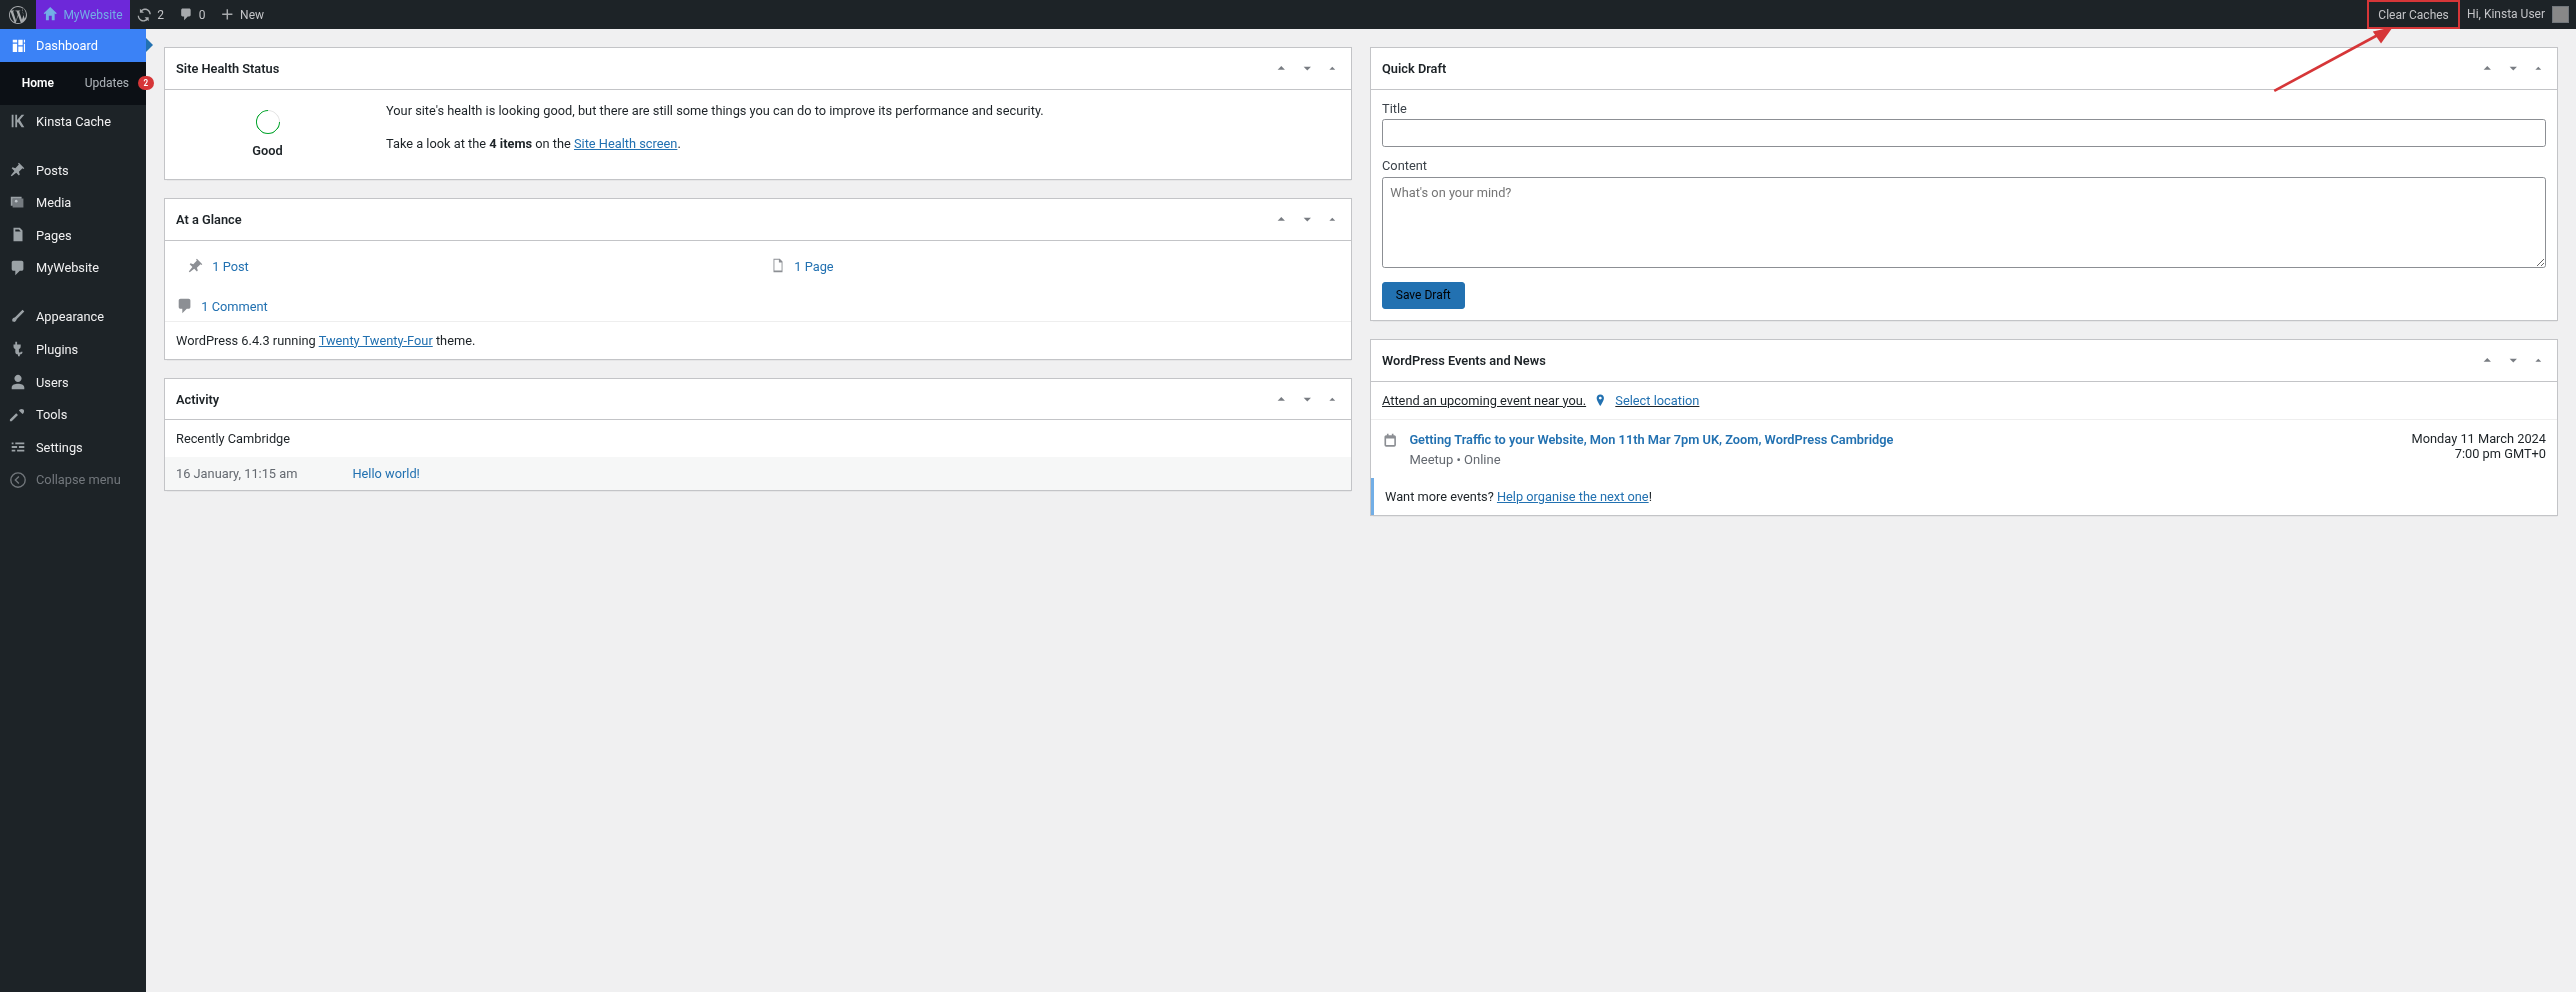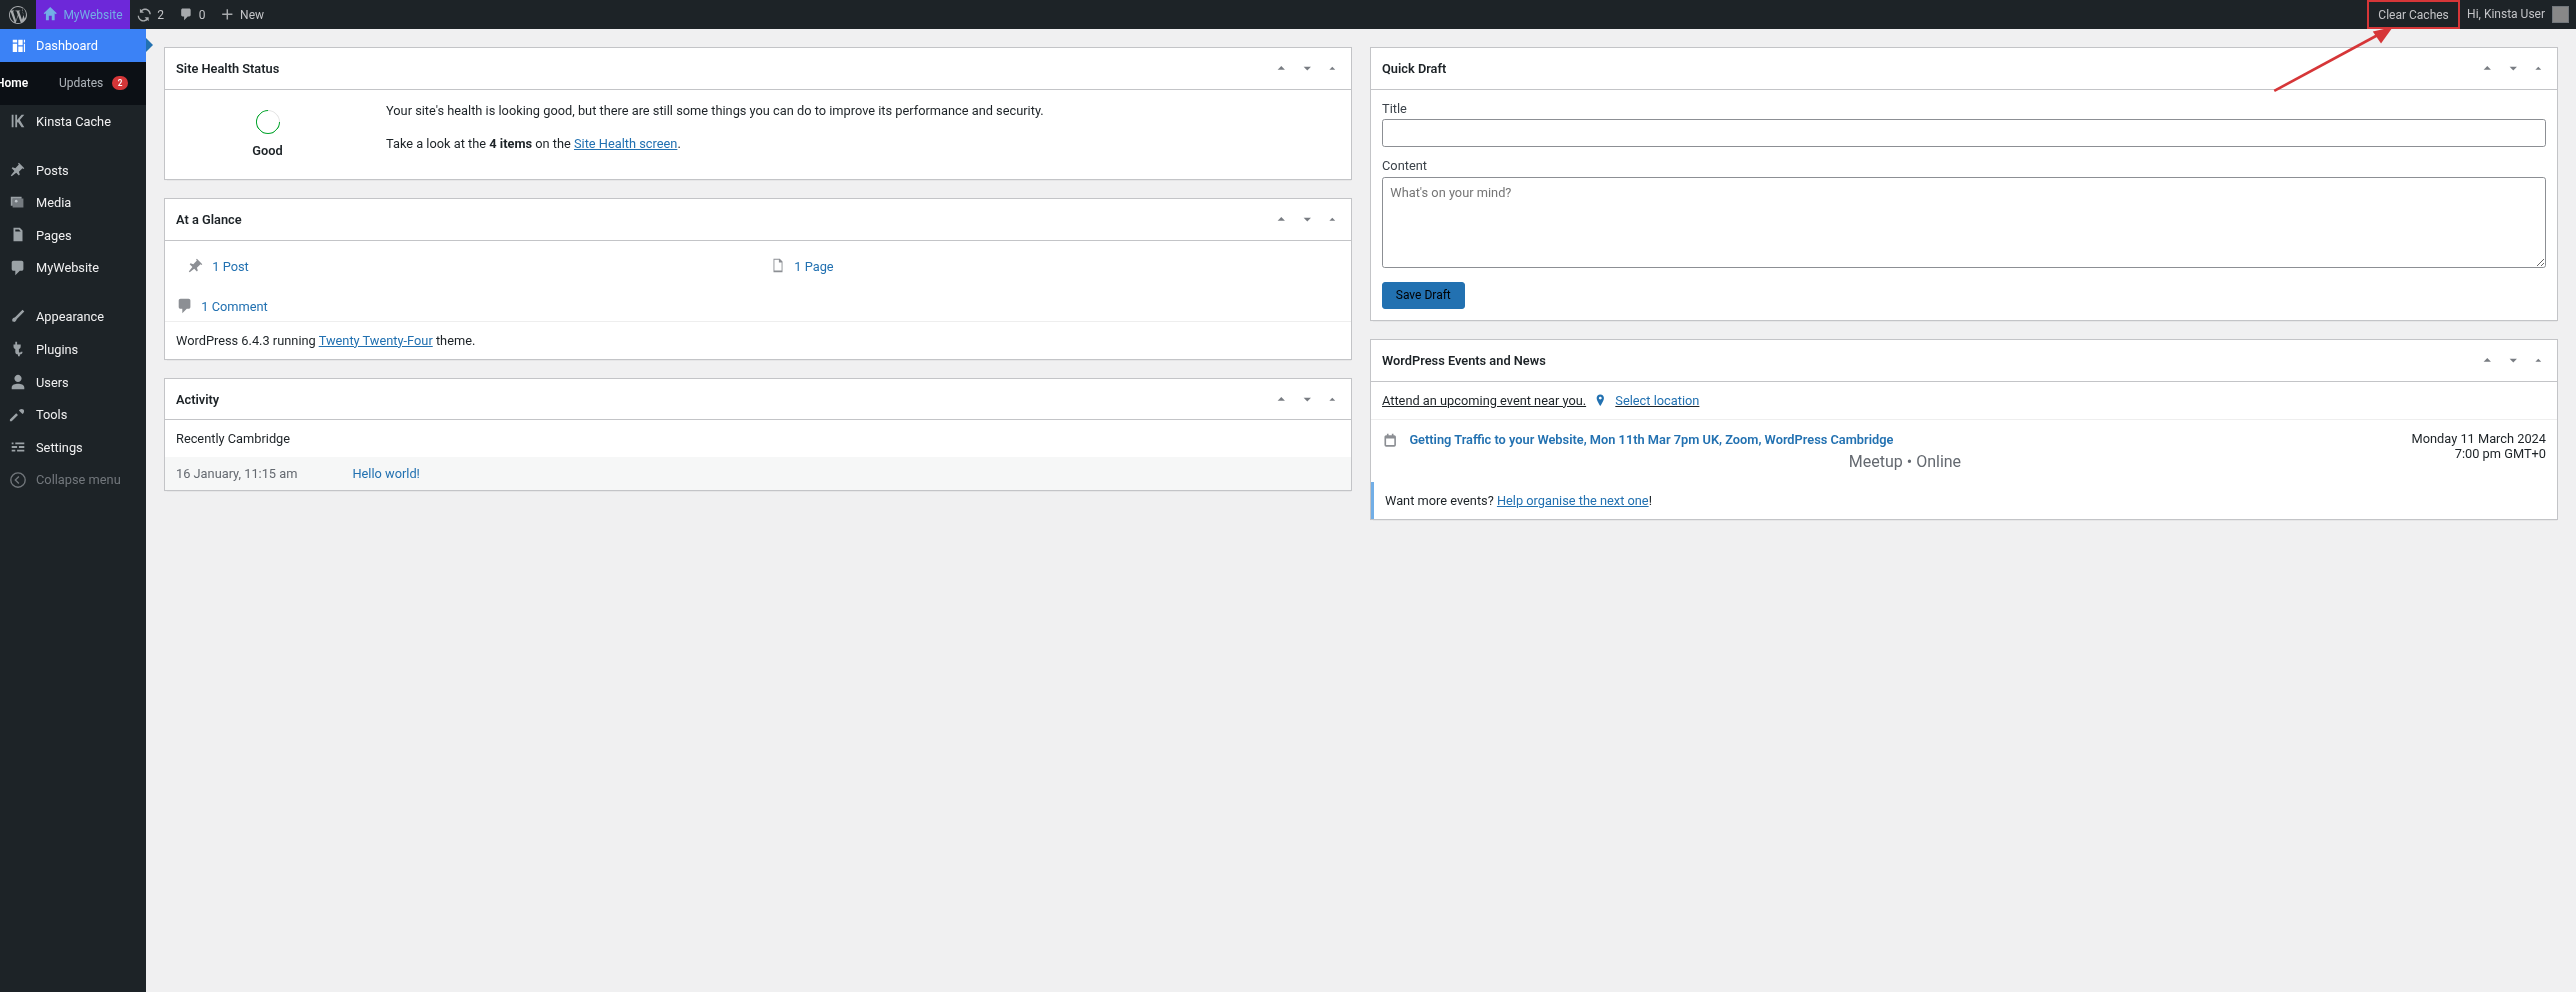--- a/index.html
+++ b/index.html
@@ -14,21 +14,21 @@
 #adminbar svg { fill: #a7aaad; }
 #adminbar .highlight-box { border: 2.7px solid #d63638; padding: 0 9px; height: 29px; display: flex; align-items: center; }
 #adminbar .greeting { padding: 0 7.3px 0 7.3px; display: flex; align-items: center; gap: 7.3px; }
 #adminbar .avatar { width: 16.4px; height: 16.4px; background: #888; border: 0.9px solid #72777c; }
 
 
 #sidebar { position: fixed; left: 0; top: 29px; bottom: 0; width: 146px; background: #1d2327; color: #fff; }
 #sidebar .menu-item { display: flex; align-items: center; padding: 7.3px 9px; gap: 9px; cursor: pointer; color: #f0f0f1; font-size: 12.8px; }
 #sidebar .menu-item.current { background: #3b82f6; color: #fff; font-weight: 400; }
 #sidebar .menu-item.current::after { content: ""; position: absolute; right: -7.3px; width: 0; height: 0; border-top: 7.3px solid transparent; border-bottom: 7.3px solid transparent; border-left: 7.3px solid #2271b1; }
-#sidebar .menu-item.submenu-open { background: #0c1015; justify-content: flex-end; }
+#sidebar .menu-item.submenu-open { background: #0c1015; }
 #sidebar .submenu .menu-item { font-size: 12px; padding-left: 12.8px; }
 #sidebar .submenu .menu-item.selected { font-weight: 600; color: #fff; }
 #sidebar .submenu .menu-item { color: rgba(240,246,252,0.7); }
 #sidebar .menu-icon { width: 18px; height: 18px; fill: rgba(240,246,252,0.6); flex-shrink: 0; }
 #sidebar .menu-item.current .menu-icon { fill: #fff; }
 #sidebar .separator { height: 16.4px; }
 #sidebar .badge { background: #d63638; color: #fff; border-radius: 9px; font-size: 8.2px; padding: 1.8px 5.5px; font-weight: 600; }
 
 
 #main { margin-left: 146px; padding: 18px; display: flex; gap: 18px; }
@@ -65,21 +65,21 @@
 .form-field input[type=text] { width: 100%; padding: 5.5px 7.3px; border: 0.9px solid #8c8f94; border-radius: 2.7px; font-size: 12.8px; }
 .form-field textarea { width: 100%; padding: 7.3px; border: 0.9px solid #8c8f94; border-radius: 2.7px; font-size: 12.8px; height: 91px; resize: vertical; }
 .button-primary { background: #2271b1; color: #000000; border: 0.9px solid #2271b1; padding: 5.5px 12.8px; border-radius: 3px; font-size: 12px; cursor: pointer; }
 
 .event-intro { padding: 11px; font-size: 12.8px; display: flex; align-items: center; gap: 7.3px; text-decoration: underline; }
 .loc-icon { width: 14.6px; height: 14.6px; fill: #2271b1; }
 .event-row { display: flex; padding: 11px; gap: 11px; align-items: flex-start; border-top: 0.9px solid #eee; }
 .event-icon { width: 16.4px; height: 16.4px; fill: #8c8f94; margin-top: 1.8px; flex-shrink: 0; }
 .event-main { flex: 1; }
 .event-title { color: #2271b1; font-weight: 600; font-size: 12.8px; line-height: 1.4; }
-.event-meta { color: #646970; font-size: 16px; margin-top: 3.7px; text-align: center; }
+.event-meta { color: #646970; font-size: 13px; margin-top: 3.7px; }
 .event-date { text-align: right; font-size: 12.8px; }
 .event-footer { font-size: 12.8px; padding: 11px; border-left: 3.7px solid #72aee6; }
 
 
 .arrow-annotation { position: fixed; top: 27px; right: 183px; width: 128px; height: 73px; pointer-events: none; z-index: 999; }
 .arrow-annotation line { stroke: #d63638; stroke-width: 3; }
 .arrow-annotation polygon { fill: #d63638; }
 </style>
 </head>
 <body>

